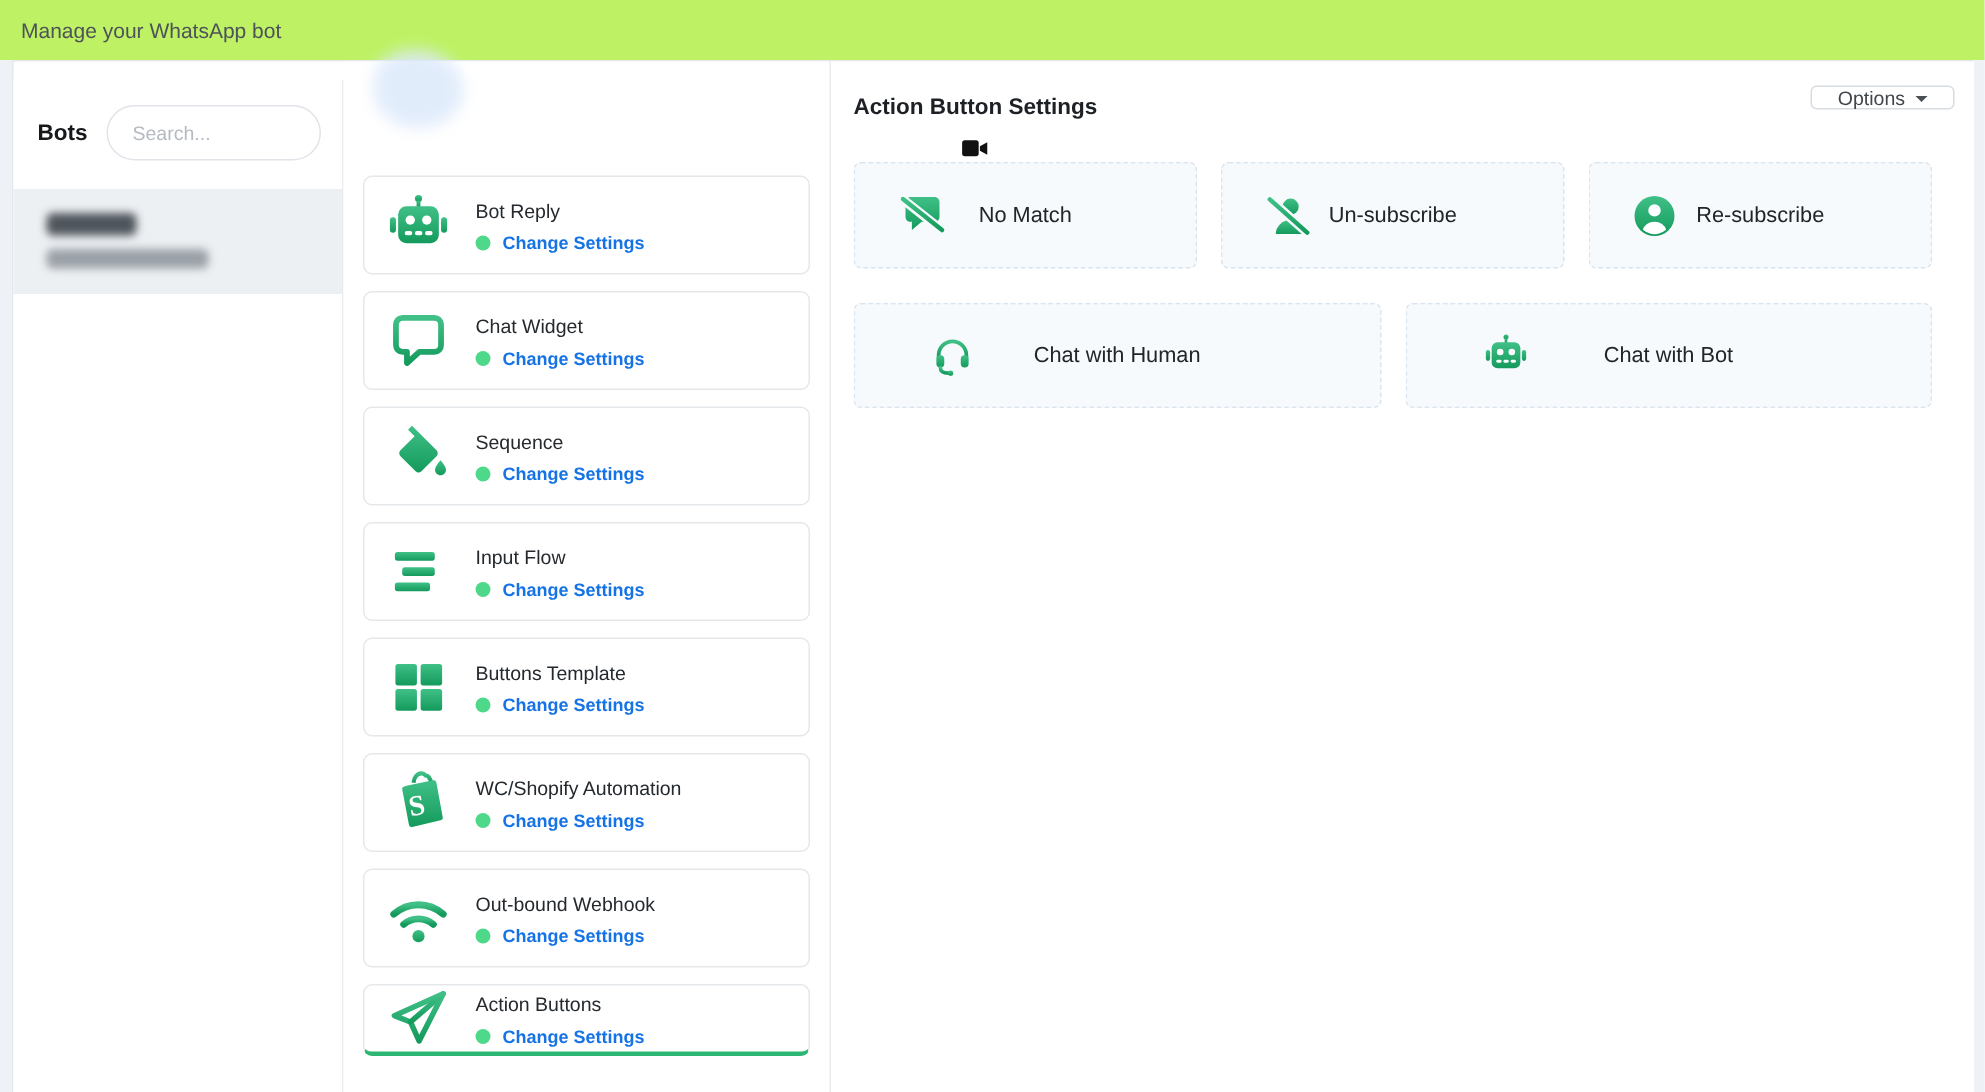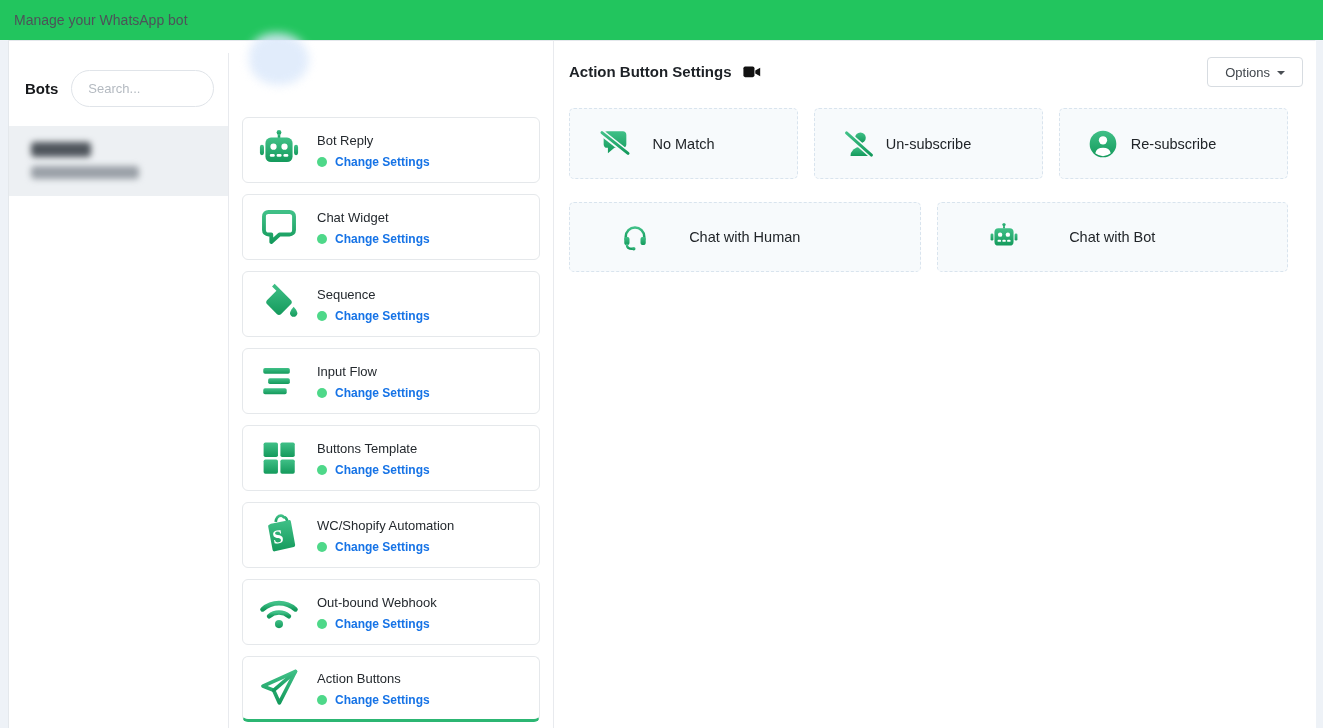--- a/index.html
+++ b/index.html
@@ -1,21 +1,21 @@
 <!DOCTYPE html>
 <html><head>
 <meta charset="utf-8">
 <style>
   * { margin:0; padding:0; box-sizing:border-box; }
   html,body { width:1323px; height:728px; overflow:hidden;
     font-family:"Liberation Sans", sans-serif; background:#eef2f7; }
 
   
   .topbar { position:absolute; left:0; top:0; width:1323px; height:40px;
-    background:#22c55e; display:flex; align-items:center; padding-left:14px; }
+    background:#bef264; display:flex; align-items:center; padding-left:14px; }
   .topbar-title { font-size:14px; color:#4d5359; }
 
   
   .main { position:absolute; left:8px; top:40px; width:1307px; height:688px;
     background:#ffffff; border:1px solid #e4e8ec; border-bottom:none; }
 
   
   .sidebar { position:absolute; left:0; top:12px; width:220px; height:100%;
     border-right:1px solid #e8eaee; background:#fff; }
   .sidebar-head { display:flex; align-items:center; padding:17px 14px 0 16px; gap:13px; }
@@ -32,34 +32,34 @@
 
   
   .features-col { position:absolute; left:220px; top:0; width:325px; height:100%;
     border-right:1px solid #e8eaee; background:#fff; }
   .blob { position:absolute; left:20px; top:-8px; width:60px; height:52px;
     background:#dce9fb; border-radius:45% 55% 50% 50%; filter:blur(5px); opacity:.85; }
   .fcards { position:absolute; left:13px; top:76px; width:298px; }
   .fcard { position:relative; height:66px; margin-bottom:11px; background:#fff;
     border:1px solid #e5e8eb; border-radius:6px; display:flex; align-items:center;
     padding-left:10px; cursor:pointer; }
-  .fcard.active { border-bottom:3px solid #2cb673; height:66px; }
+  .fcard.active { border-bottom:3px solid #2cb673; height:48px; }
   .fcard .ficon { width:52px; height:48px; display:flex; align-items:center;
     justify-content:center; flex:none; }
   .fbody { margin-left:12px; padding-top:2px; }
   .ftitle { font-size:13px; color:#24292e; }
   .flink-row { display:flex; align-items:center; gap:8px; margin-top:7px; }
   .status-dot { width:10px; height:10px; border-radius:50%; background:#4ed889; flex:none; }
   .flink { font-size:12px; font-weight:bold; color:#1673e6; text-decoration:none; cursor:pointer; }
 
   
   .panel { position:absolute; left:545px; top:0; width:762px; height:100%; background:#fff; }
-  .panel-head { position:absolute; left:15px; top:22px; display:flex; align-items:center; gap:12px; }
+  .panel-head { position:absolute; left:15px; top:22px; display:flex; align-items:center; gap:12px;flex-direction:column; }
   .panel-title { font-size:15px; font-weight:bold; color:#1d2126; }
-  .options-btn { position:absolute; right:13px; top:16px; height:30px; padding:0 17px;
+  .options-btn { position:absolute; right:13px; top:16px; height:16px; padding:0 17px;
     background:#fff; border:1px solid #d7dce1; border-radius:4px; font-size:13px;
     color:#40464c; display:flex; align-items:center; gap:7px; cursor:pointer;
     font-family:"Liberation Sans", sans-serif; }
   .caret { width:0; height:0; border-left:4px solid transparent;
     border-right:4px solid transparent; border-top:4.5px solid #4a4f54; margin-top:1px; }
 
   .arow { position:absolute; left:15px; right:28px; display:flex; gap:16px; }
   .arow.r1 { top:67px;  height:71px; }
   .arow.r2 { top:161px; height:70px; }
   .arow.r3 { top:254px; height:70px; }

